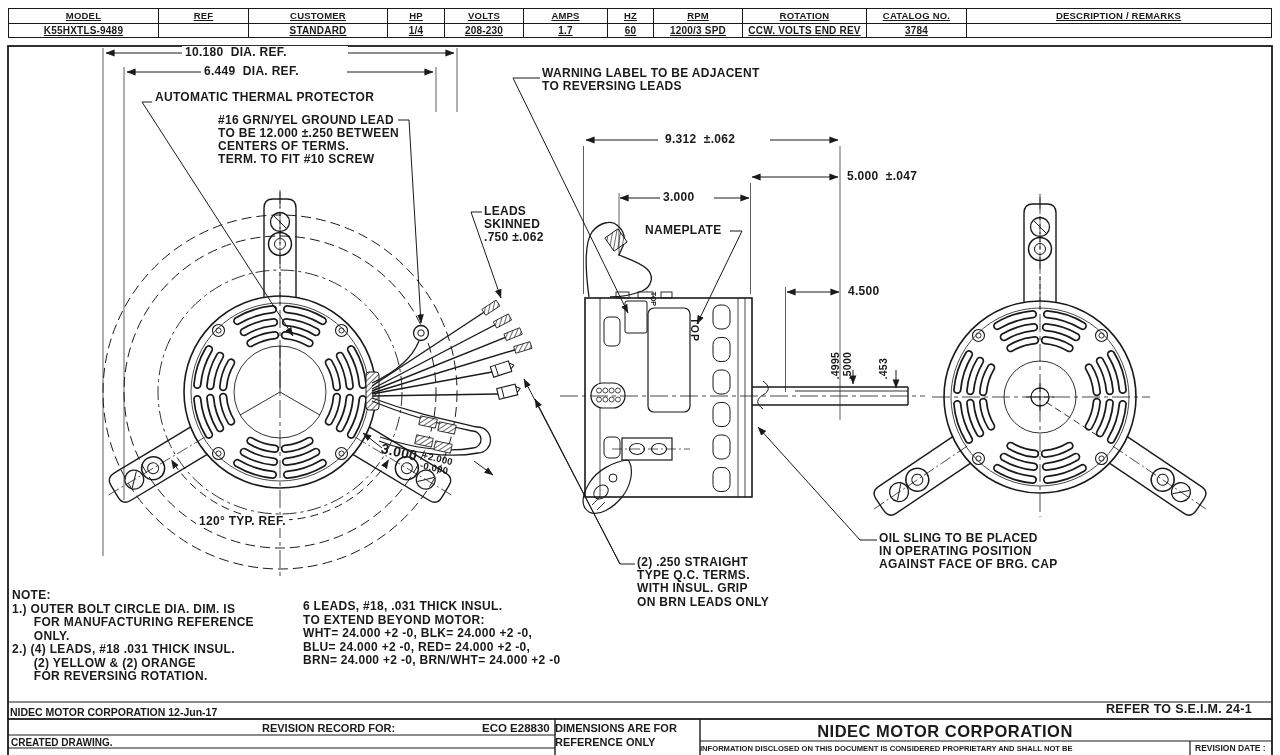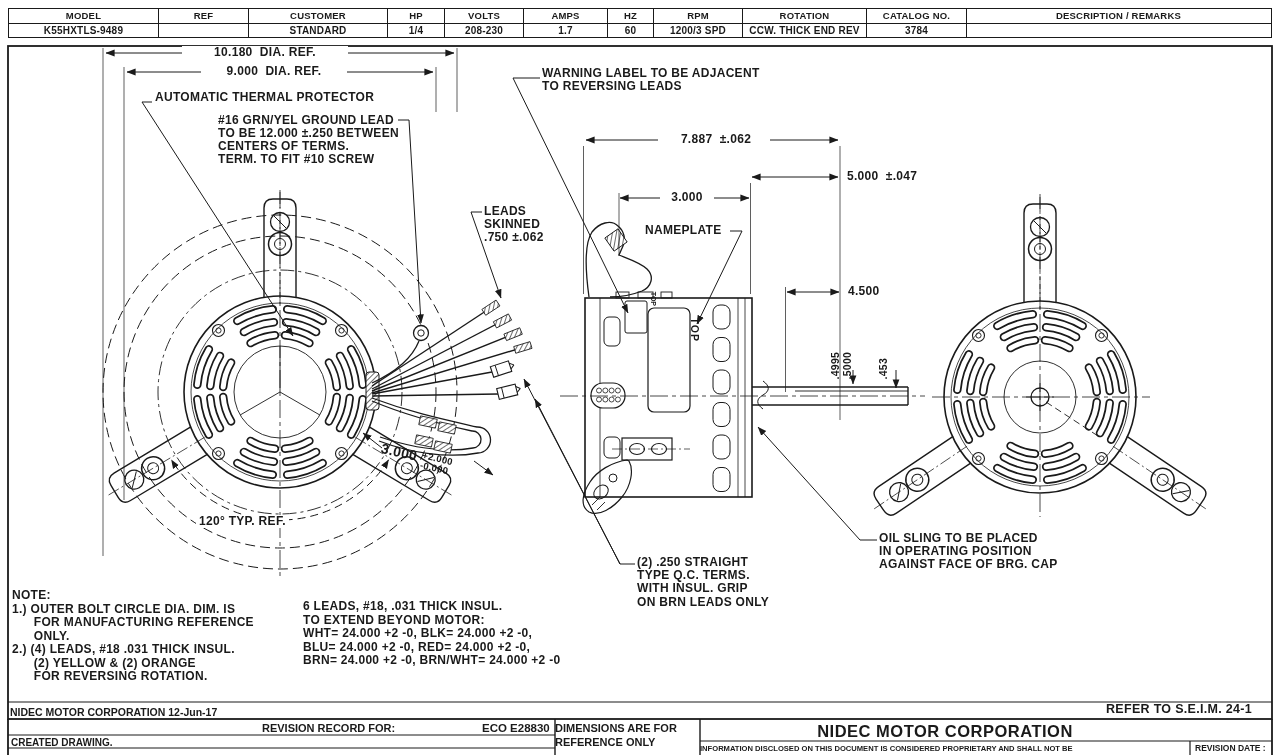--- a/index.html
+++ b/index.html
@@ -4,27 +4,27 @@
 <style>
   html,body{margin:0;padding:0;background:#e8e8e8;}
   #page{position:relative;width:1280px;height:755px;background:#ffffff;overflow:hidden;
         font-family:"Liberation Sans",sans-serif;color:#1a1a1a;}
   #art{position:absolute;left:0;top:0;width:1280px;height:755px;}
   
   .htable{position:absolute;left:8px;top:8px;width:1264px;border:1.6px solid #1a1a1a;box-sizing:border-box;}
   .hrow{display:flex;height:13.5px;align-items:center;}
   .hrow.head{border-bottom:1.3px solid #1a1a1a;}
   .hcell{box-sizing:border-box;border-right:1.3px solid #1a1a1a;height:100%;display:flex;
-         align-items:center;justify-content:center;font-weight:bold;font-size:9.5px;letter-spacing:.2px;}
+         align-items:center;justify-content:center;font-weight:bold;font-size:9.5px;letter-spacing:.2px;text-decoration:underline;}
   .hcell:last-child{border-right:none;}
   .hrow.vals .hcell{font-size:10px;}
   
   .lab{position:absolute;font-weight:bold;font-size:12px;line-height:1.1;color:#1a1a1a;
        letter-spacing:.3px;white-space:pre;}
-  .ctr{text-align:center;}
+  .ctr{text-align:left;}
   .bgw{background:#fff;padding:0 3px;}
   .r90m{transform:rotate(-90deg);transform-origin:0 100%;font-size:10.5px;}
   .r90p{transform:rotate(90deg);transform-origin:100% 0;}
   .tiny{font-size:7px;letter-spacing:0;}
   .np{font-size:10.5px;letter-spacing:1px;}
   .dimrot{transform:rotate(13deg);transform-origin:0 0;display:flex;align-items:flex-start;gap:5px;}
   .dimrot .big{font-size:14px;}
   .dimrot .tol{font-size:9.5px;line-height:1.05;display:flex;flex-direction:column;}
   .notes{font-size:12px;line-height:13.5px;}
   
@@ -376,39 +376,39 @@
     </div>
     <div class="hrow vals">
       <div class="hcell" style="width:150px">K55HXTLS-9489</div>
       <div class="hcell" style="width:90px"></div>
       <div class="hcell" style="width:139px">STANDARD</div>
       <div class="hcell" style="width:57px">1/4</div>
       <div class="hcell" style="width:79px">208-230</div>
       <div class="hcell" style="width:84px">1.7</div>
       <div class="hcell" style="width:46px">60</div>
       <div class="hcell" style="width:89px">1200/3 SPD</div>
-      <div class="hcell" style="width:124px">CCW. THICK END REV</div>
+      <div class="hcell" style="width:124px">CCW. VOLTS END REV</div>
       <div class="hcell" style="width:100px">3784</div>
       <div class="hcell" style="width:303px"></div>
     </div>
   </div>
 
   <div class="lab ctr bgw" style="left:182px;top:46px;width:160px">10.180  DIA. REF.</div>
-  <div class="lab ctr bgw" style="left:201px;top:65px;width:140px">9.000  DIA. REF.</div>
+  <div class="lab ctr bgw" style="left:201px;top:65px;width:140px">6.449  DIA. REF.</div>
   <div class="lab" style="left:155px;top:91px">AUTOMATIC THERMAL PROTECTOR</div>
   <div class="lab" style="left:218px;top:114px;line-height:13px">#16 GRN/YEL GROUND LEAD
 TO BE 12.000 ±.250 BETWEEN
 CENTERS OF TERMS.
 TERM. TO FIT #10 SCREW</div>
   <div class="lab" style="left:542px;top:67px">WARNING LABEL TO BE ADJACENT
 TO REVERSING LEADS</div>
   <div class="lab" style="left:484px;top:205px">LEADS
 SKINNED
 .750 ±.062</div>
-  <div class="lab ctr bgw" style="left:662px;top:133px;width:102px">7.887  ±.062</div>
+  <div class="lab ctr bgw" style="left:662px;top:133px;width:102px">9.312  ±.062</div>
   <div class="lab" style="left:847px;top:170px">5.000  ±.047</div>
   <div class="lab ctr bgw" style="left:660px;top:191px;width:48px">3.000</div>
   <div class="lab" style="left:645px;top:224px">NAMEPLATE</div>
   <div class="lab" style="left:848px;top:285px">4.500</div>
   <div class="lab r90m" style="left:842px;top:368px">.4995</div>
   <div class="lab r90m" style="left:854px;top:368px">.5000</div>
   <div class="lab r90m" style="left:890px;top:368px">.453</div>
   <div class="lab r90p tiny" style="left:643px;top:306px">TOP</div>
   <div class="lab r90p np" style="left:676px;top:342px">TOP</div>
   <div class="lab dimrot" style="left:383px;top:441px">

